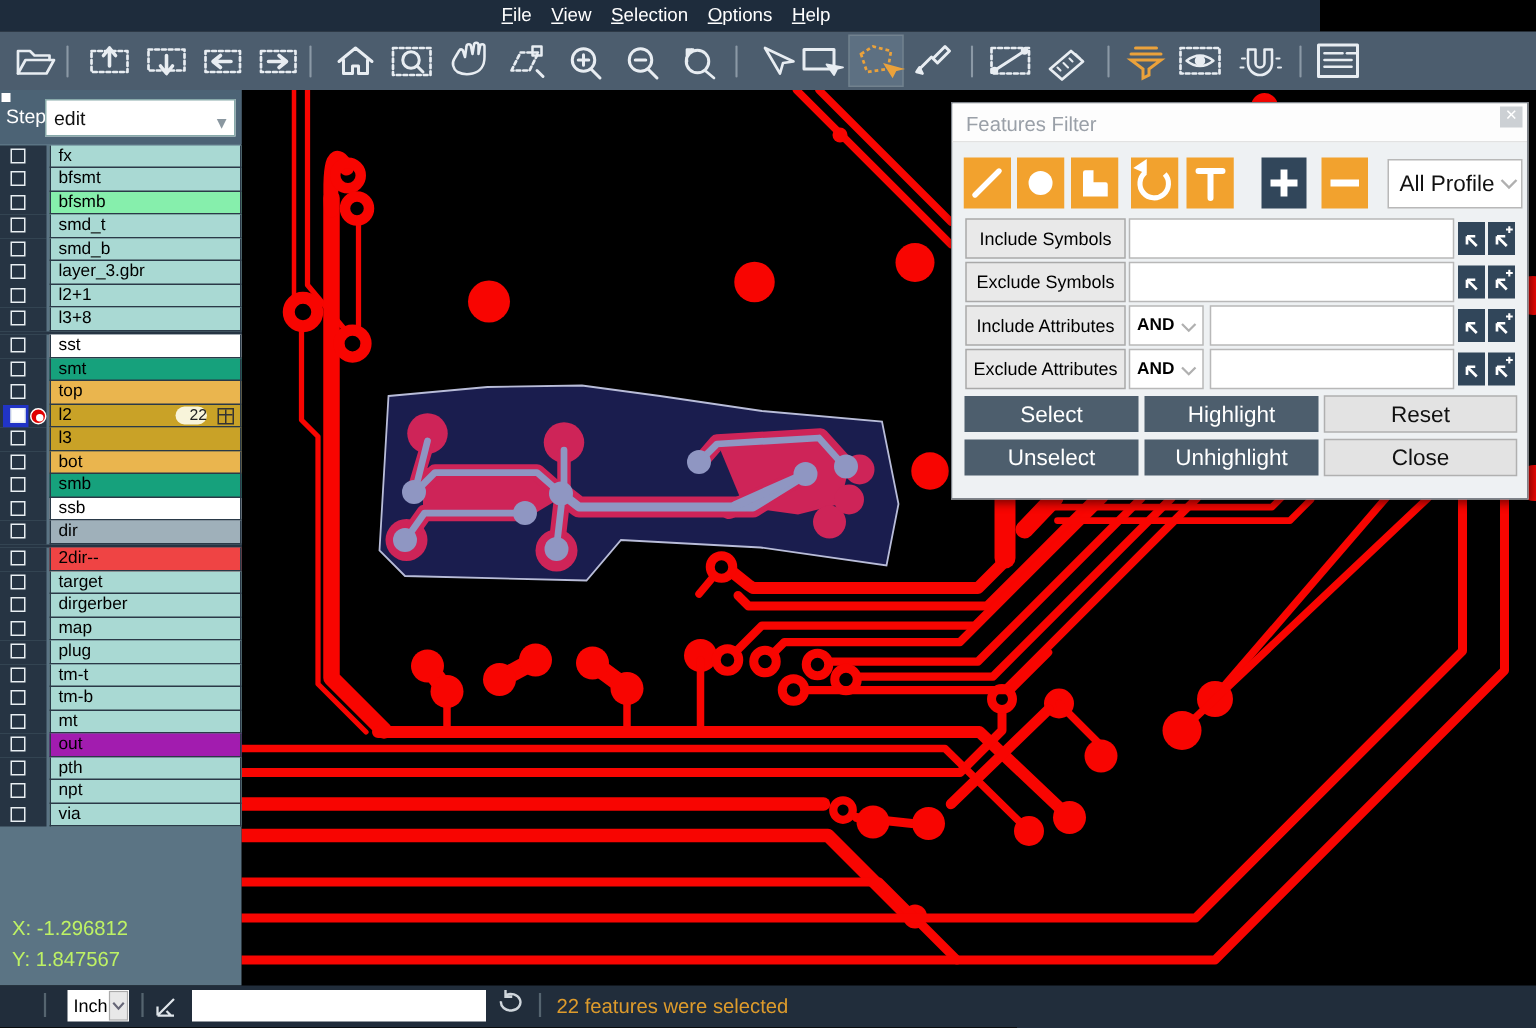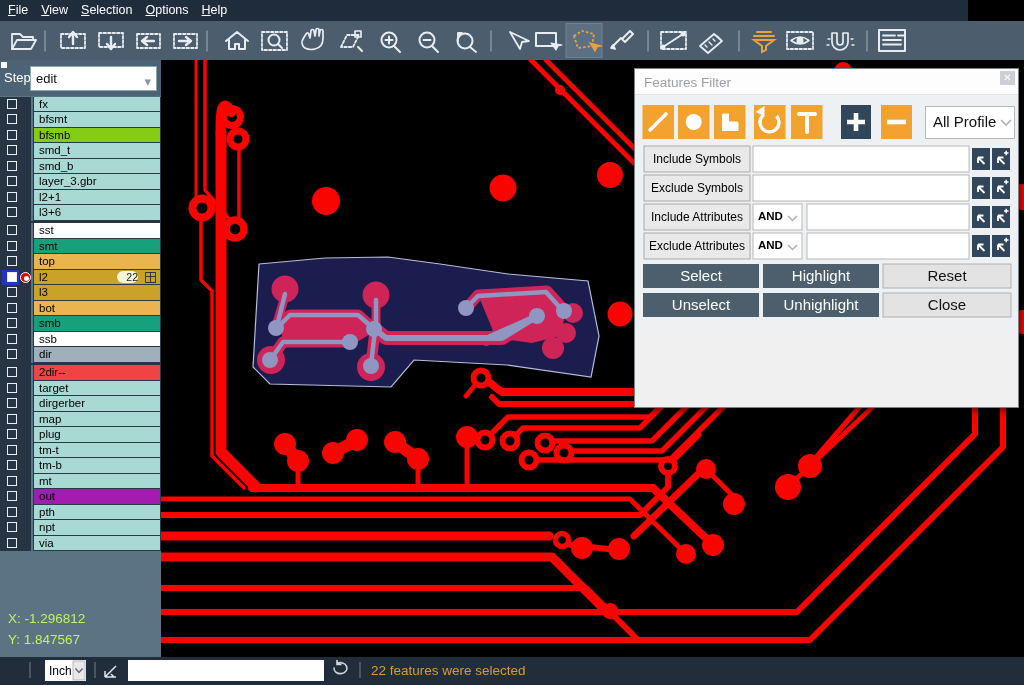--- a/index.html
+++ b/index.html
@@ -1,18 +1,18 @@
 <!DOCTYPE html>
 <html><head>
 <meta charset="utf-8">
 <style>
   * { margin:0; padding:0; box-sizing:border-box; }
   html,body { width:1024px; height:685px; overflow:hidden; background:#000; }
   body { font-family:"Liberation Sans", sans-serif; position:relative; }
-  #menubar { position:absolute; left:0; top:0; width:968px; height:21px; background:#1e2c3c; color:#fff; font-size:12.5px; }
+  #menubar { position:absolute; left:0; top:0; width:880px; height:21px; background:#1e2c3c; color:#fff; font-size:12.5px;text-align:center; }
   #menubar span { display:inline-block; margin-left:13px; line-height:21px; }
   #menubar span:first-child { margin-left:8px; }
   #menubar u { text-decoration:underline; }
   #toolbar { position:absolute; left:0; top:21px; width:1024px; height:39px; background:#4c5d6e; }
   #leftpanel { position:absolute; left:0; top:60px; width:161px; height:597px; background:#5b7484; }
   #steprow { position:absolute; left:0; top:0; width:161px; height:36px; background:#4c6375; color:#fff; font-size:13px; }
   #steprow .lbl { position:absolute; left:4px; top:10px; }
   #stepdd { position:absolute; left:30px; top:6px; width:127px; height:25px; background:#fff; border:1px solid #8aa; color:#111; font-size:13px; line-height:23px; padding-left:5px; }
   #stepdd .chev { position:absolute; right:5px; top:3px; color:#8a97a0; font-size:13px; }
   #layers { position:absolute; left:0; top:36.5px; width:161px;border-radius:17px; }
@@ -25,21 +25,21 @@
   .lrow .cb.sel:before { content:""; position:absolute; left:2px; top:0; width:17px; height:15.5px; background:#2134c6; }
   .lrow .cb .reddot { position:absolute; left:20px; top:2px; width:11px; height:11px; border-radius:50%; background:#e00000; border:1px solid #fff; }
   .lrow .cb .reddot:after { content:""; position:absolute; left:3px; top:3px; width:5px; height:5px; border-radius:50%; background:#fff; }
   .badge { position:absolute; right:22px; top:1.5px; width:21px; height:12px; background:#f8f4da; border-radius:6px; font-size:10.5px; text-align:right; line-height:12px; color:#222; }
   .grid { position:absolute; right:4px; top:2px; width:11px; height:11px; border:1.2px solid #333; background:
     linear-gradient(#333,#333) 50% 0/1.2px 100% no-repeat,
     linear-gradient(#333,#333) 0 50%/100% 1.2px no-repeat; }
   #xy { position:absolute; left:8px; top:548px; color:#bef264; font-size:13.5px; line-height:21px; white-space:pre; }
   #statusbar { position:absolute; left:0; top:657px; width:1024px; height:28px; background:#212d3b; color:#fff;padding-left:24px; }
   #canvaswrap { position:absolute; left:161px; top:60px; width:863px; height:597px; background:#000; }
-  #dialog { position:absolute; left:634px; top:68px; width:385px; height:340px; background:#f0f0f0; border:1px solid #7e838a; box-shadow:2px 3px 6px rgba(0,0,0,.5); }
+  #dialog { position:absolute; left:634px; top:68px; width:385px; height:265px; background:#f0f0f0; border:1px solid #7e838a; box-shadow:2px 3px 6px rgba(0,0,0,.5); }
 </style>
 </head>
 <body>
 <div id="menubar"><span><u>F</u>ile</span><span><u>V</u>iew</span><span><u>S</u>election</span><span><u>O</u>ptions</span><span><u>H</u>elp</span></div>
 <div id="toolbar"><svg width="1024" height="39" viewBox="0 0 1024 39" xmlns="http://www.w3.org/2000/svg">
 <g stroke="#e8edf2" stroke-width="1.8" fill="none" stroke-linecap="round" stroke-linejoin="round">
 <path d="M12 28 V13 h8 l3 3 h10 v3" fill="none"></path>
         <path d="M12 28 l5 -9 h19 l-5 9 z"></path>
 <line x1="45" y1="10" x2="45" y2="30" stroke="#8b99a6" stroke-width="1.4"></line>
 <rect x="61" y="13" width="24" height="14" stroke-dasharray="2.5 2"></rect>
@@ -250,21 +250,21 @@
   <div class="lrow">
         <div class="cb">
           <i></i>
         </div>
         <div class="nm" style="background:#a9d9d3">bfsmt</div>
       </div>
   <div class="lrow">
         <div class="cb">
           <i></i>
         </div>
-        <div class="nm" style="background:#84cc16">bfsmb</div>
+        <div class="nm" style="background:#86efac">bfsmb</div>
       </div>
   <div class="lrow">
         <div class="cb">
           <i></i>
         </div>
         <div class="nm" style="background:#a9d9d3">smd_t</div>
       </div>
   <div class="lrow">
         <div class="cb">
           <i></i>
@@ -280,21 +280,21 @@
   <div class="lrow">
         <div class="cb">
           <i></i>
         </div>
         <div class="nm" style="background:#a9d9d3">l2+1</div>
       </div>
   <div class="lrow">
         <div class="cb">
           <i></i>
         </div>
-        <div class="nm" style="background:#a9d9d3">l3+6</div>
+        <div class="nm" style="background:#a9d9d3">l3+8</div>
       </div>
   <div class="lsep"></div>
   <div class="lrow">
         <div class="cb">
           <i></i>
         </div>
         <div class="nm" style="background:#ffffff">sst</div>
       </div>
   <div class="lrow">
         <div class="cb">

